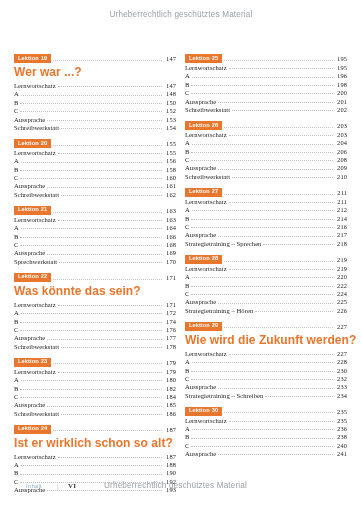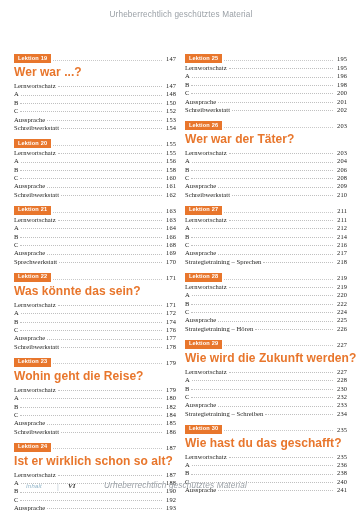--- a/index.html
+++ b/index.html
@@ -124,21 +124,20 @@
     letter-spacing: 0.1px;
   }
 
   
   .footer {
     position: absolute;
     bottom: 16px;
     left: 0;
     width: 340px;
     height: 14px;
-    font-style: italic;
   }
   .footer-inhalt {
     position: absolute;
     left: 26px;
     top: 1px;
     font-family: "Liberation Sans", sans-serif;
     font-size: 6px;
     color: #8fb3c7;
     letter-spacing: 0.2px;
   }
@@ -327,21 +326,20 @@
           <span class="entry-leader"></span>
           <span class="entry-page">178</span>
         </div>
       </div>
       <div class="lesson">
         <div class="lesson-head">
           <span class="badge">Lektion 23</span>
           <span class="head-leader"></span>
           <span class="head-page">179</span>
         </div>
-        <div class="lesson-title">Wohin geht die Reise?</div>
         <div class="entry">
           <span class="entry-label">Lernwortschatz</span>
           <span class="entry-leader"></span>
           <span class="entry-page">179</span>
         </div>
         <div class="entry">
           <span class="entry-label">A</span>
           <span class="entry-leader"></span>
           <span class="entry-page">180</span>
         </div>
@@ -437,21 +435,20 @@
           <span class="entry-leader"></span>
           <span class="entry-page">202</span>
         </div>
       </div>
       <div class="lesson">
         <div class="lesson-head">
           <span class="badge">Lektion 26</span>
           <span class="head-leader"></span>
           <span class="head-page">203</span>
         </div>
-        <div class="lesson-title">Wer war der Täter?</div>
         <div class="entry">
           <span class="entry-label">Lernwortschatz</span>
           <span class="entry-leader"></span>
           <span class="entry-page">203</span>
         </div>
         <div class="entry">
           <span class="entry-label">A</span>
           <span class="entry-leader"></span>
           <span class="entry-page">204</span>
         </div>
@@ -587,21 +584,20 @@
           <span class="entry-leader"></span>
           <span class="entry-page">234</span>
         </div>
       </div>
       <div class="lesson">
         <div class="lesson-head">
           <span class="badge">Lektion 30</span>
           <span class="head-leader"></span>
           <span class="head-page">235</span>
         </div>
-        <div class="lesson-title">Wie hast du das geschafft?</div>
         <div class="entry">
           <span class="entry-label">Lernwortschatz</span>
           <span class="entry-leader"></span>
           <span class="entry-page">235</span>
         </div>
         <div class="entry">
           <span class="entry-label">A</span>
           <span class="entry-leader"></span>
           <span class="entry-page">236</span>
         </div>

